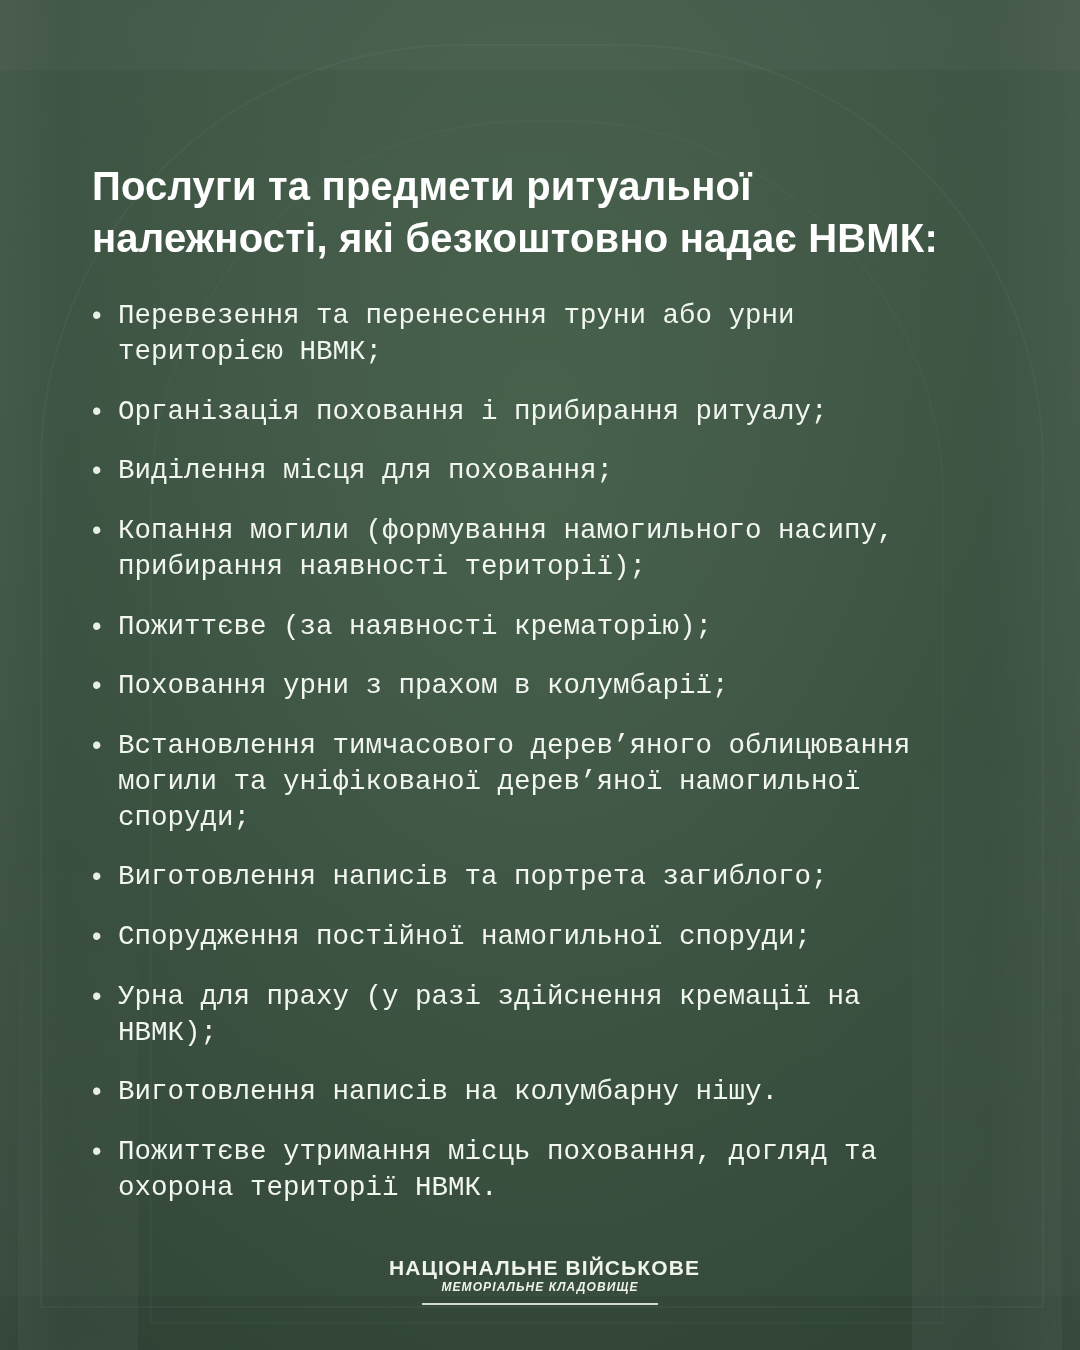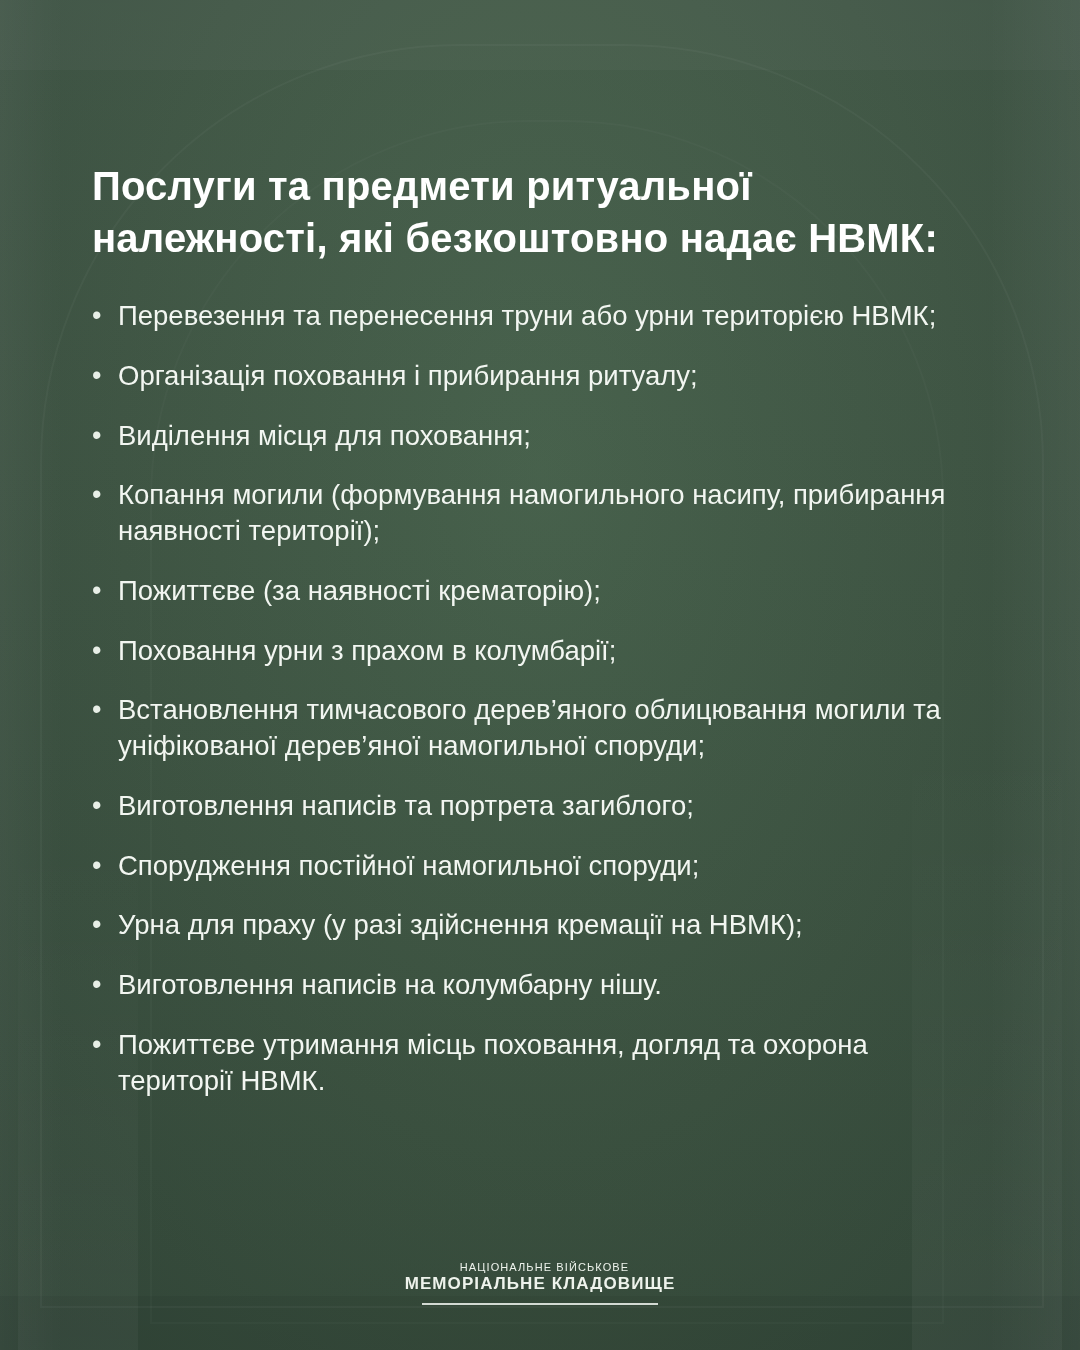--- a/index.html
+++ b/index.html
@@ -118,43 +118,45 @@
   }
   .bullet {
     flex: 0 0 auto;
     width: 26px;
     color: #e8efe7;
     font-size: 27px;
     line-height: 1.30;
   }
   .item-text {
     flex: 1 1 auto;
+    font-family: Liberation Mono, monospace;
   }
 
   .footer {
     position: absolute;
     left: 0;
     right: 0;
     bottom: 36px;
     z-index: 3;
     text-align: center;
     color: #eef3ec;
   }
   .footer-line1 {
-    font-size: 11px;
-    font-weight: 400;
+    font-size: 21px;
+    font-weight: 700;
     letter-spacing: 1.1px;
     line-height: 1.22;
     padding-left: 9px;
   }
   .footer-line2 {
-    font-size: 17px;
+    font-size: 12px;
     font-weight: 700;
     letter-spacing: 1.1px;
     line-height: 1.22;
+    font-style: italic;
   }
   .footer-rule {
     width: 236px;
     height: 2px;
     background: rgba(240,245,239,0.85);
     margin: 8px auto 9px auto;
   }
   .footer-line3 {
     font-size: 12.5px;
     font-weight: 700;

